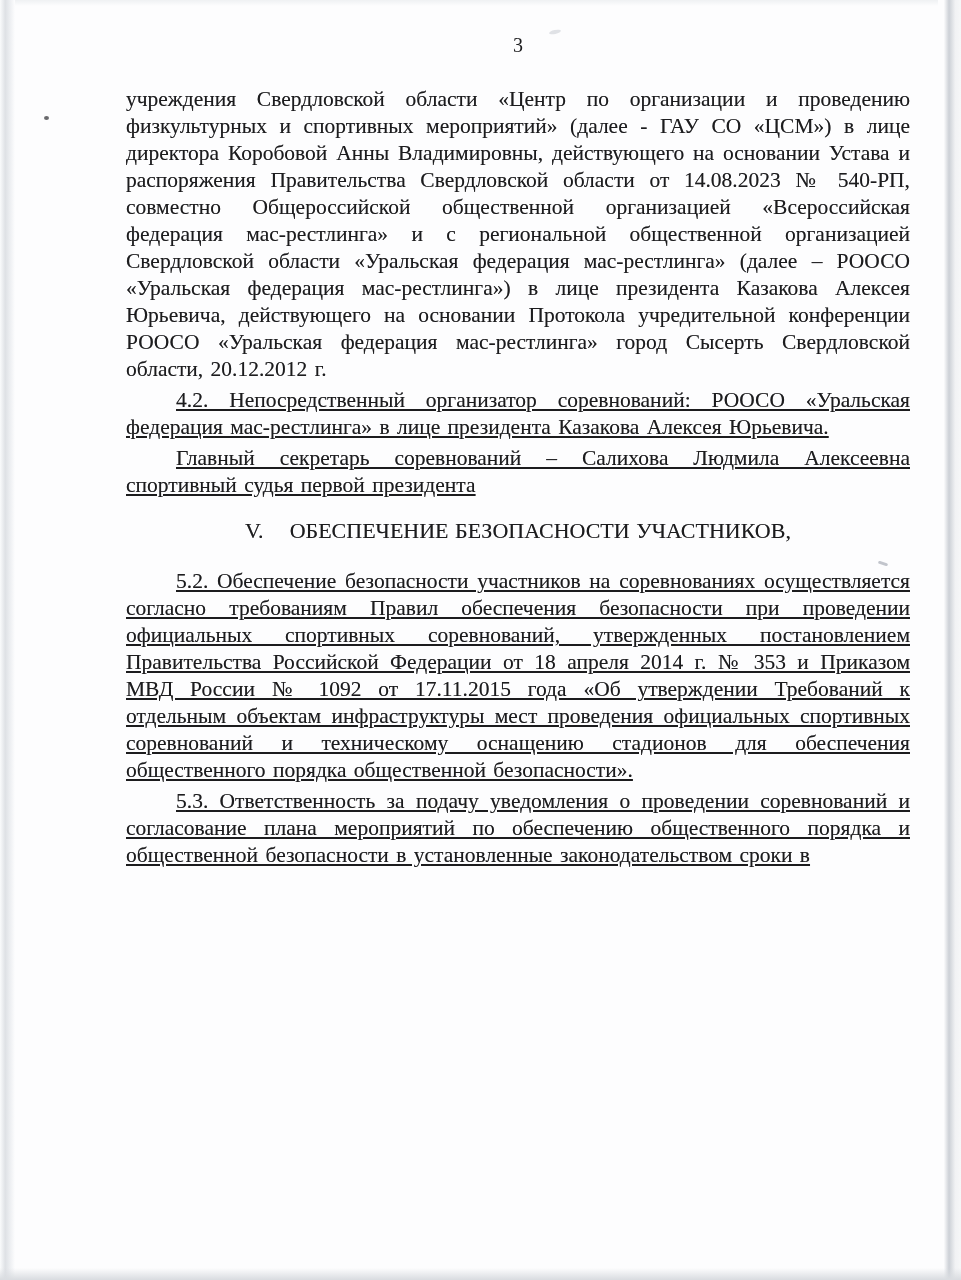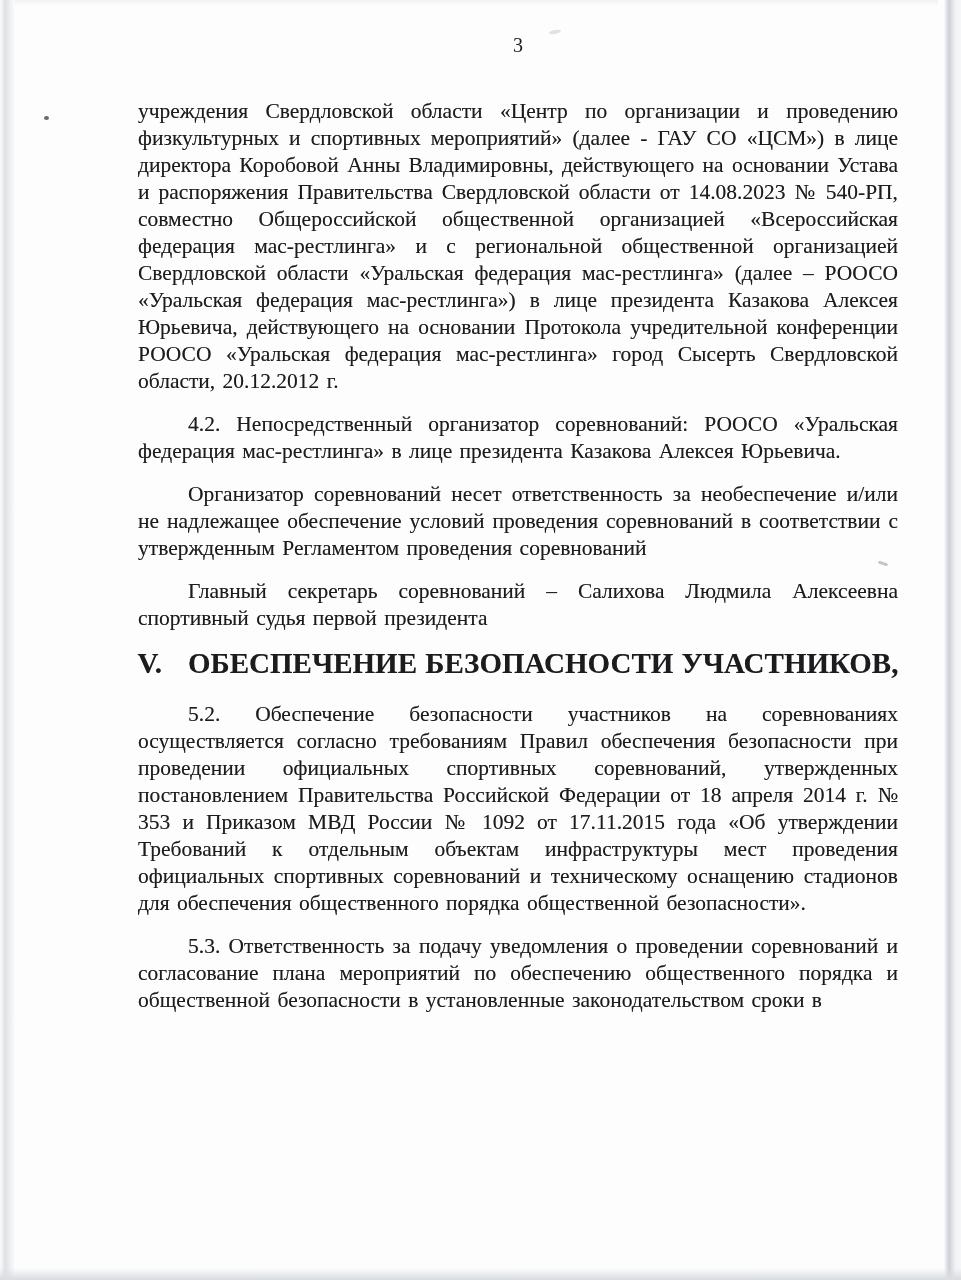--- a/index.html
+++ b/index.html
@@ -54,27 +54,27 @@
   }
   .doc {
     position: absolute;
     left: 122px; top: 82px; width: 792px;
     font-size: 21.5px;
     line-height: 27px;
     text-align: justify;
     word-spacing: 2px;
     text-shadow: 0 0 0.5px rgba(20,20,22,.45);
   }
-  .doc p { margin: 16px; }
-  .indent { text-indent: 50px; }
+  .doc p { margin: 4px; }
+  .indent { text-indent: 50px; text-decoration: underline; }
   .section-heading {
     margin: 17px 0 23px 0;
     text-align: center;
-    font-weight: bold;
-    font-size: 29px;
+    font-weight: normal;
+    font-size: 22px;
     line-height: 29px;
     word-spacing: 1px;
   }
   .section-heading .sec-num { margin-right: 26px; }
 </style>
 </head>
 <body>
 
 <div class="photo">
 
@@ -87,21 +87,20 @@
   <div class="speck-2"></div>
 
   <div class="page-number">3</div>
 
   <article class="doc">
 
     <p>учреждения Свердловской области «Центр по организации и проведению физкультурных и спортивных мероприятий» (далее - ГАУ СО «ЦСМ») в лице директора Коробовой Анны Владимировны, действующего на основании Устава и распоряжения Правительства Свердловской области от 14.08.2023 № 540-РП, совместно Общероссийской общественной организацией «Всероссийская федерация мас-рестлинга» и с региональной общественной организацией Свердловской области «Уральская федерация мас-рестлинга» (далее – РООСО «Уральская федерация мас-рестлинга») в лице президента Казакова Алексея Юрьевича, действующего на основании Протокола учредительной конференции РООСО «Уральская федерация мас-рестлинга» город Сысерть Свердловской области, 20.12.2012 г.</p>
 
     <p class="indent">4.2. Непосредственный организатор соревнований: РООСО «Уральская федерация мас-рестлинга» в лице президента Казакова Алексея Юрьевича.</p>
 
-    <p class="indent">Организатор соревнований несет ответственность за необеспечение и/или не надлежащее обеспечение условий проведения соревнований в соответствии с утвержденным Регламентом проведения соревнований</p>
 
 
 
     <p class="indent">Главный секретарь соревнований – Салихова Людмила Алексеевна спортивный судья первой президента</p>
 
     <div class="section-heading">
       <div><span class="sec-num">V.</span><span>ОБЕСПЕЧЕНИЕ БЕЗОПАСНОСТИ УЧАСТНИКОВ,</span></div>
     </div>
 
 

